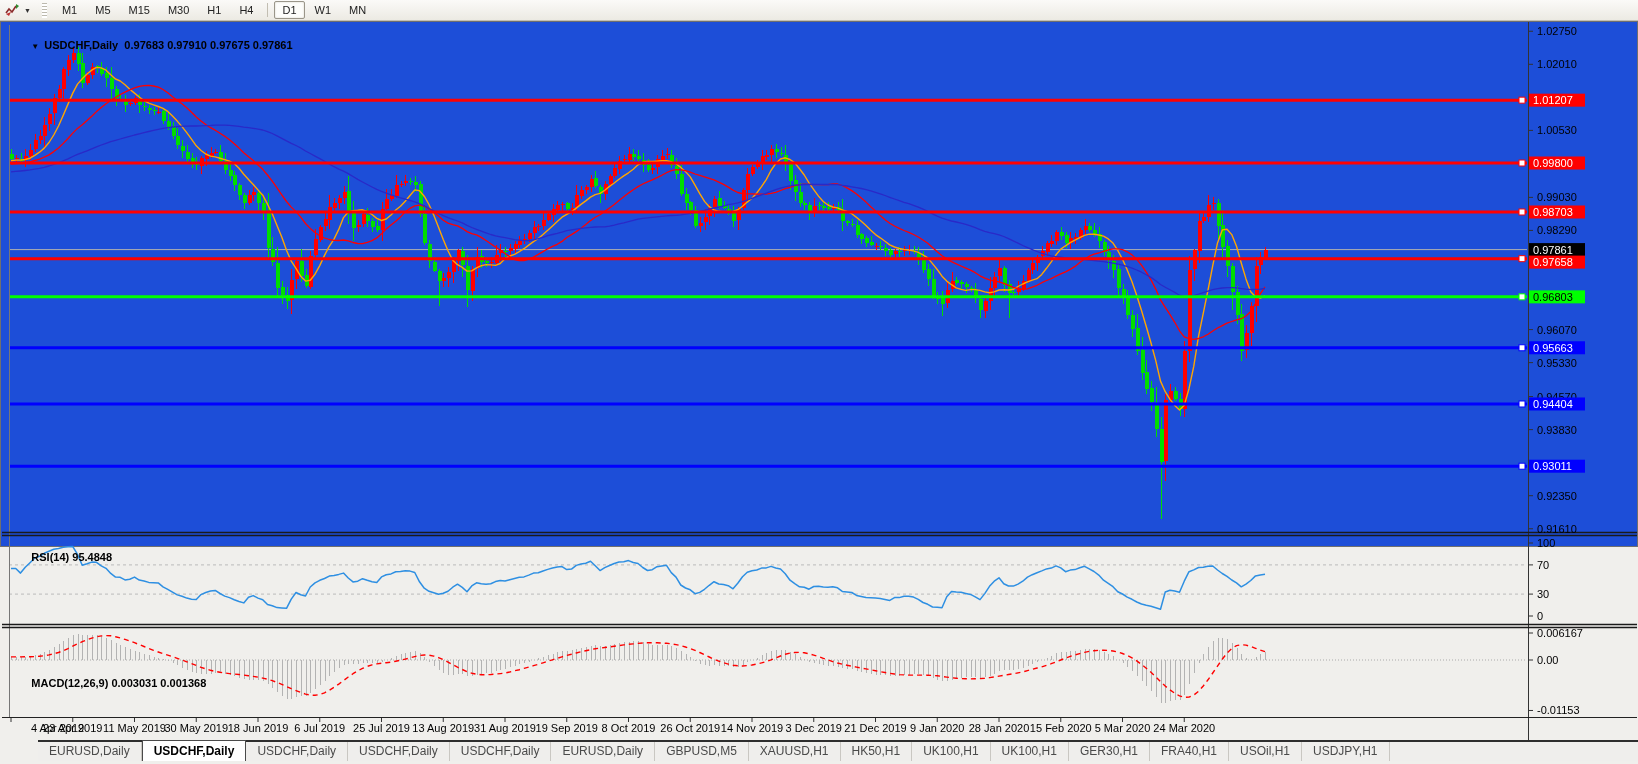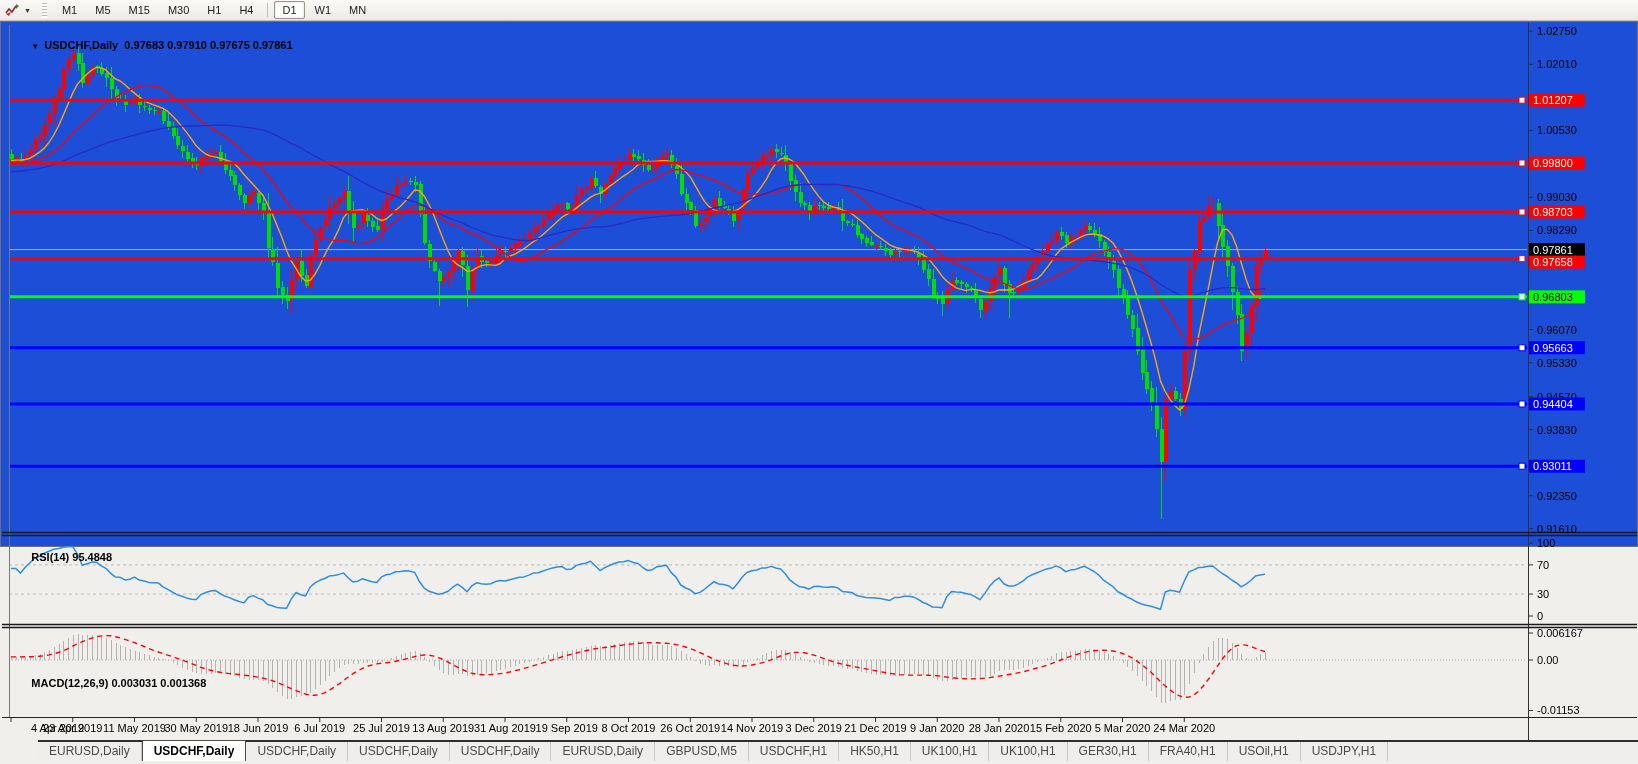--- a/index.html
+++ b/index.html
@@ -1026,21 +1026,21 @@
 
   <div id="tabbar">
     <div id="tabs-holder" style="display:flex;align-items:flex-end;">
         <div class="tab">EURUSD,Daily</div>
         <div class="tab active">USDCHF,Daily</div>
         <div class="tab">USDCHF,Daily</div>
         <div class="tab">USDCHF,Daily</div>
         <div class="tab">USDCHF,Daily</div>
         <div class="tab">EURUSD,Daily</div>
         <div class="tab">GBPUSD,M5</div>
-        <div class="tab">USDCHF,H1</div>
+        <div class="tab">XAUUSD,H1</div>
         <div class="tab">HK50,H1</div>
         <div class="tab">UK100,H1</div>
         <div class="tab">UK100,H1</div>
         <div class="tab">GER30,H1</div>
         <div class="tab">FRA40,H1</div>
         <div class="tab">USOil,H1</div>
         <div class="tab">USDJPY,H1</div>
       </div>
     <div id="tab-arrows">
       <span class="tab-arrow">◀</span>

